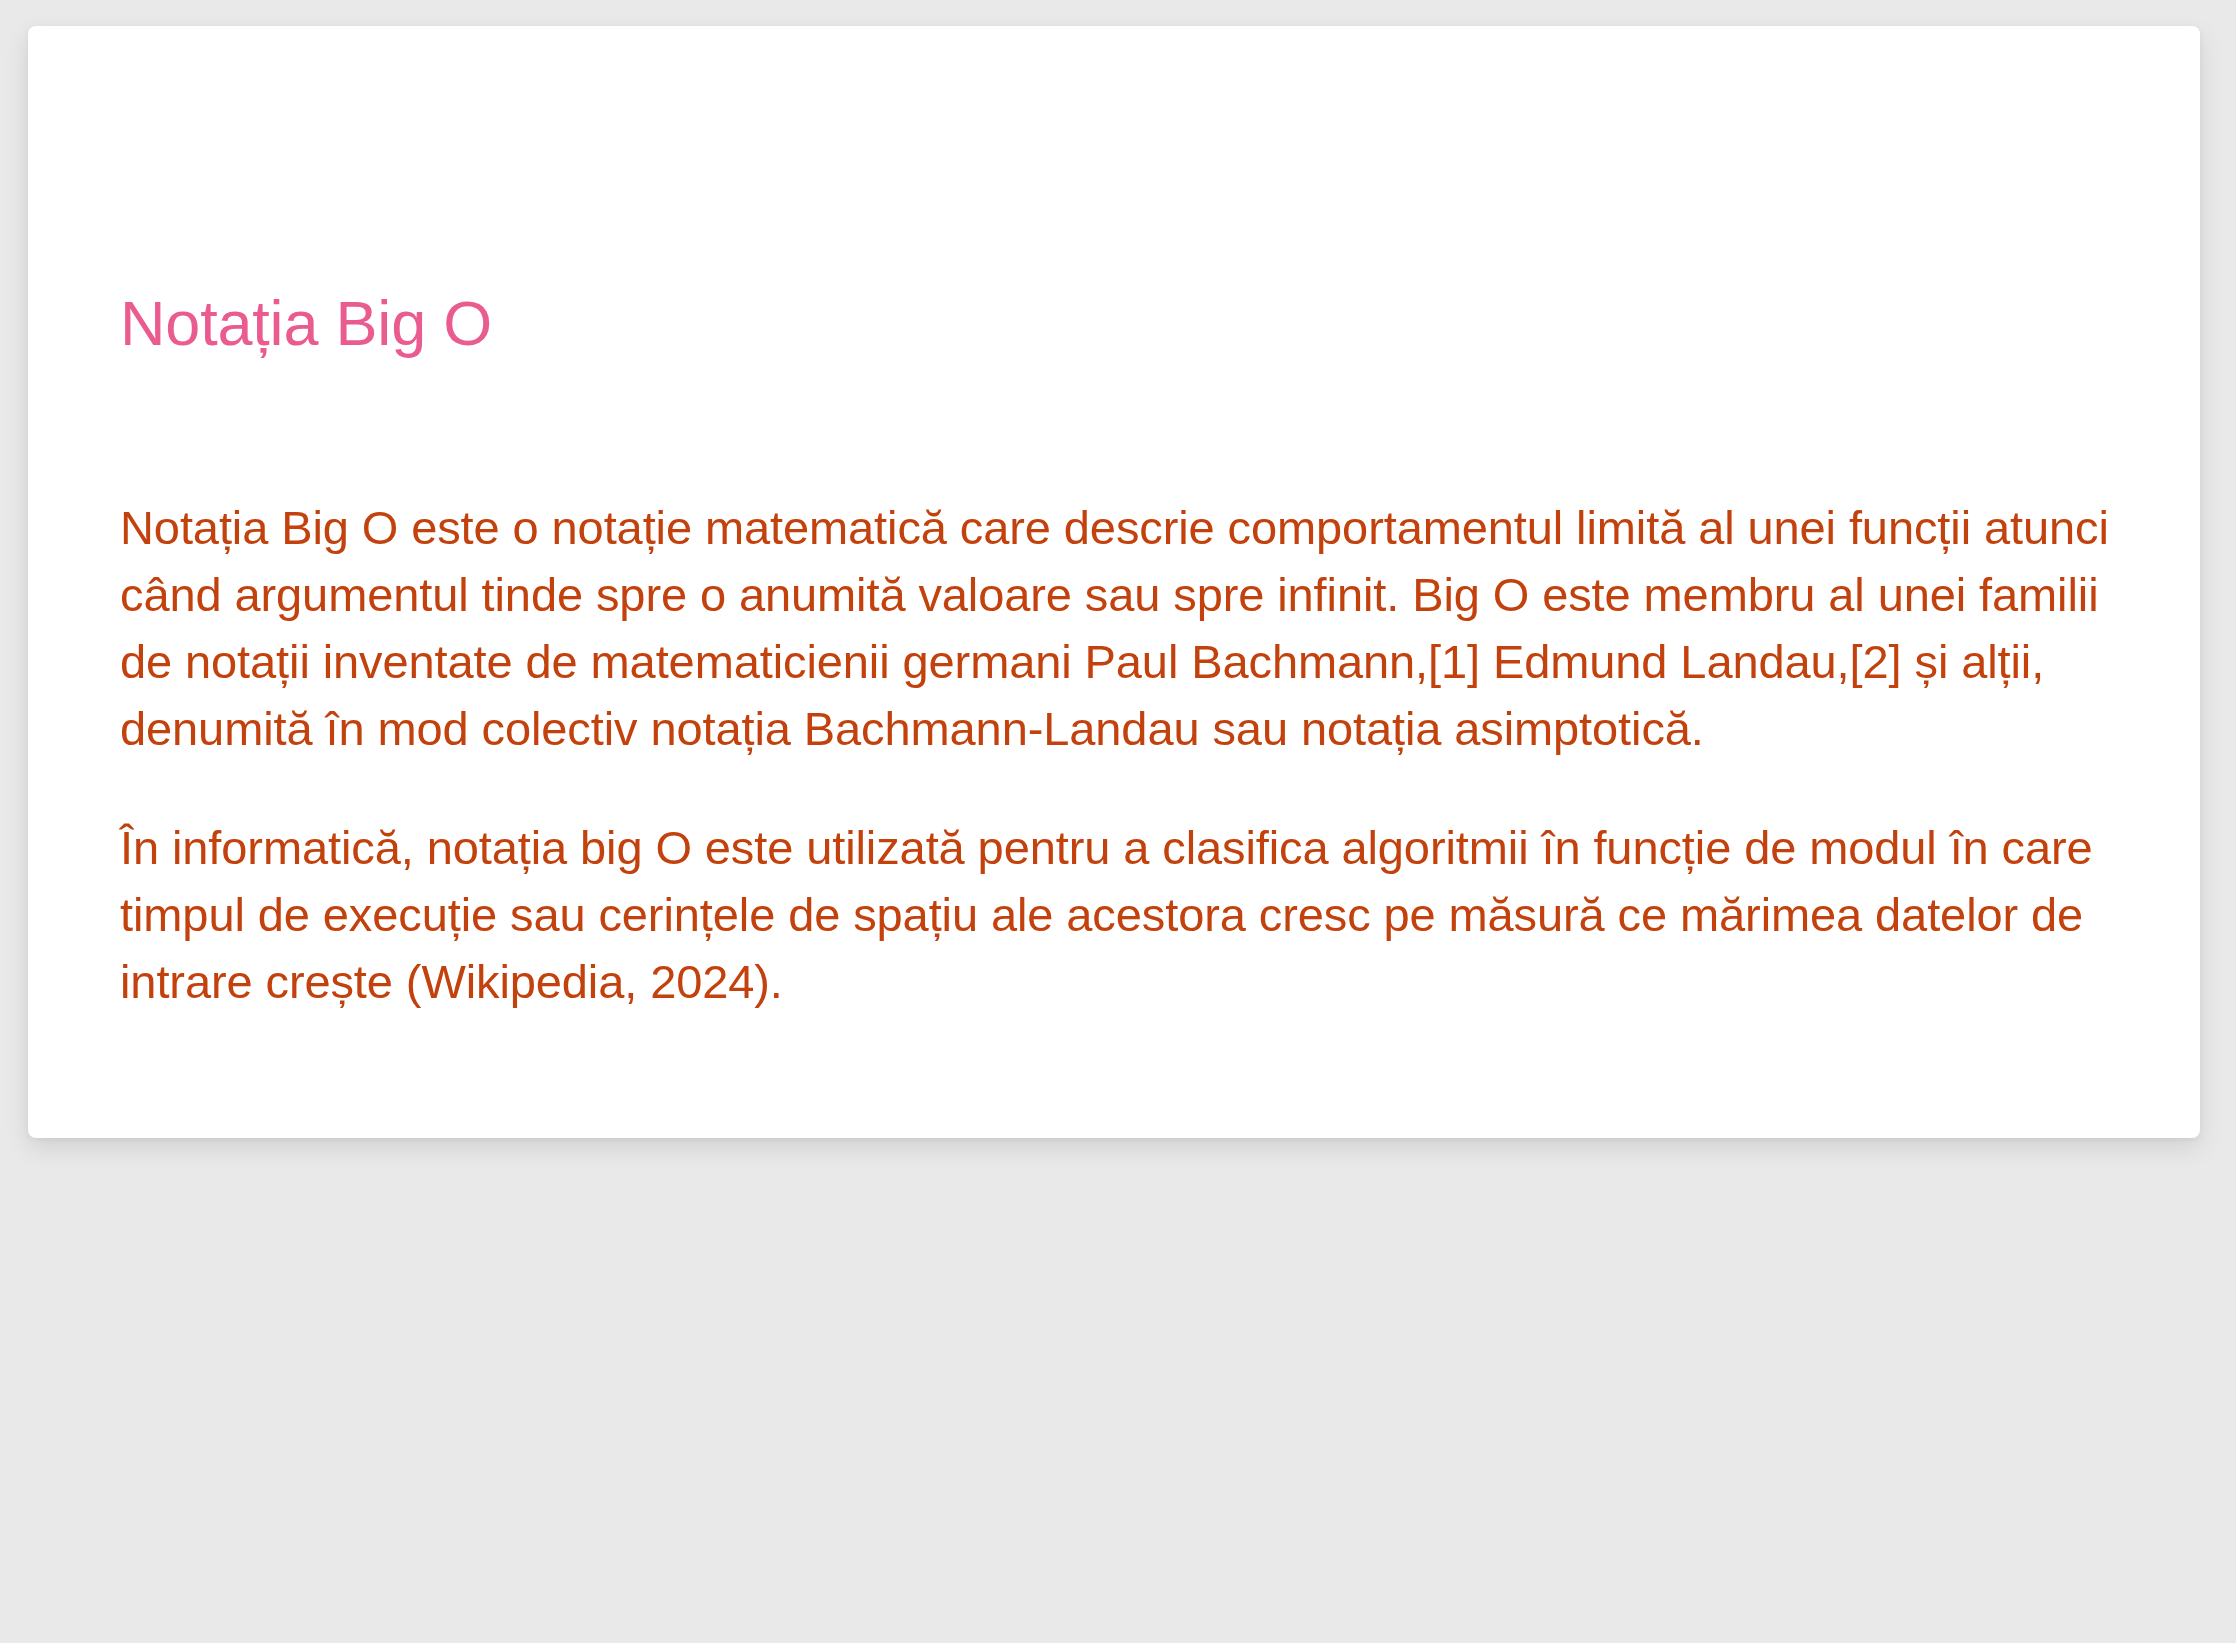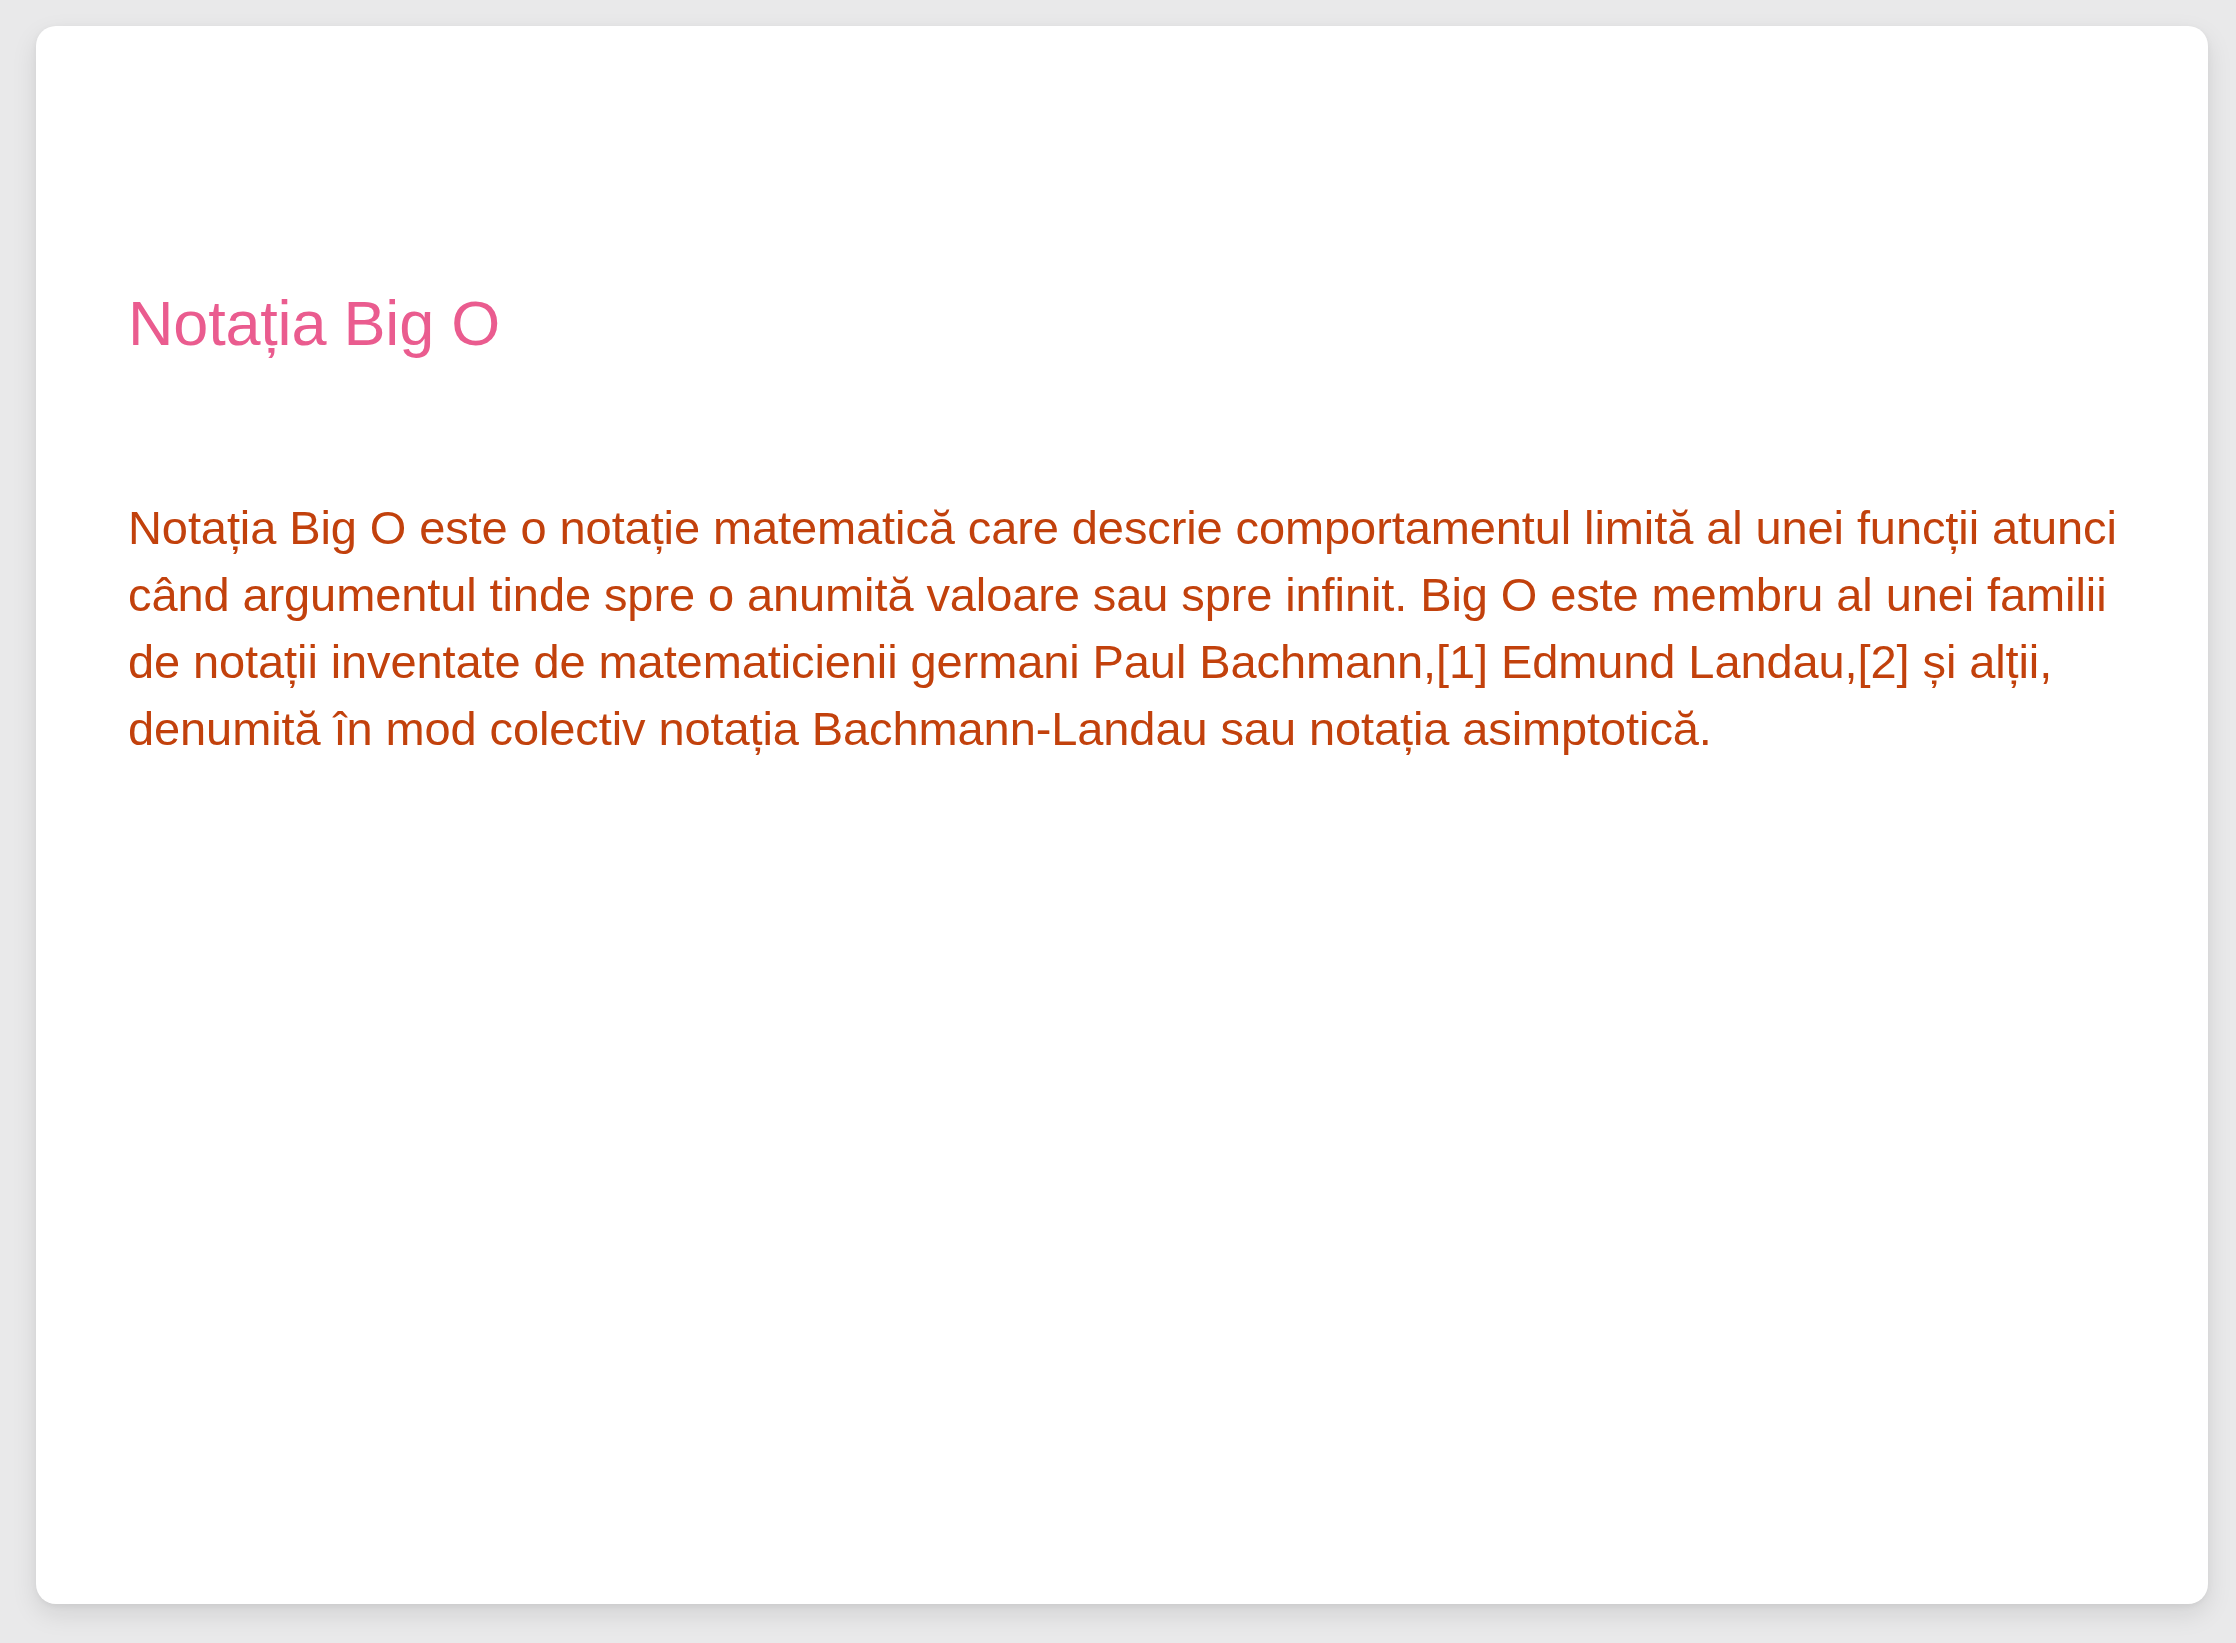--- a/index.html
+++ b/index.html
@@ -20,26 +20,26 @@
     position: relative;
     width: 2236px;
     height: 1643px;
     background: #e9e9ea;
     box-sizing: border-box;
   }
 
   
   .card {
     position: absolute;
-    left: 36px;
+    left: 28px;
     top: 26px;
     width: 2172px;
-    height: 1578px;
+    height: 1112px;
     background: #ffffff;
-    border-radius: 20px;
+    border-radius: 8px;
     box-sizing: border-box;
     box-shadow:
       0 10px 26px rgba(0, 0, 0, 0.10),
       0 2px 6px rgba(0, 0, 0, 0.05);
     overflow: hidden;
   }
 
   .card-inner {
     position: absolute;
     left: 0;
@@ -92,18 +92,19 @@
 
 <div class="stage">
 
   <div class="card">
     <div class="card-inner">
 
       <h1 class="article-title">Notația Big O</h1>
 
       <div class="article-body">
         <p>Notația Big O este o notație matematică care descrie comportamentul limită al unei funcții atunci când argumentul tinde spre o anumită valoare sau spre infinit. Big O este membru al unei familii de notații inventate de matematicienii germani Paul Bachmann,[1] Edmund Landau,[2] și alții, denumită în mod colectiv notația Bachmann-Landau sau notația asimptotică.</p>
+        <p>În informatică, notația big O este utilizată pentru a clasifica algoritmii în funcție de modul în care timpul de execuție sau cerințele de spațiu ale acestora cresc pe măsură ce mărimea datelor de intrare crește (Wikipedia, 2024).</p>
       </div>
 
     </div>
   </div>
 
 </div>
 
 </body></html>

